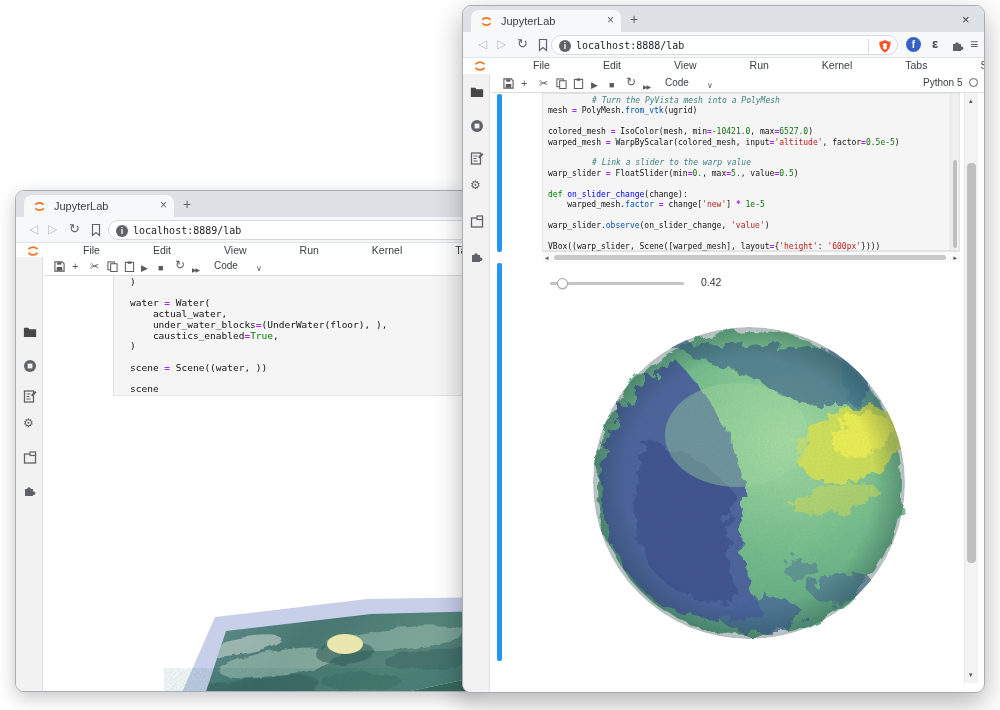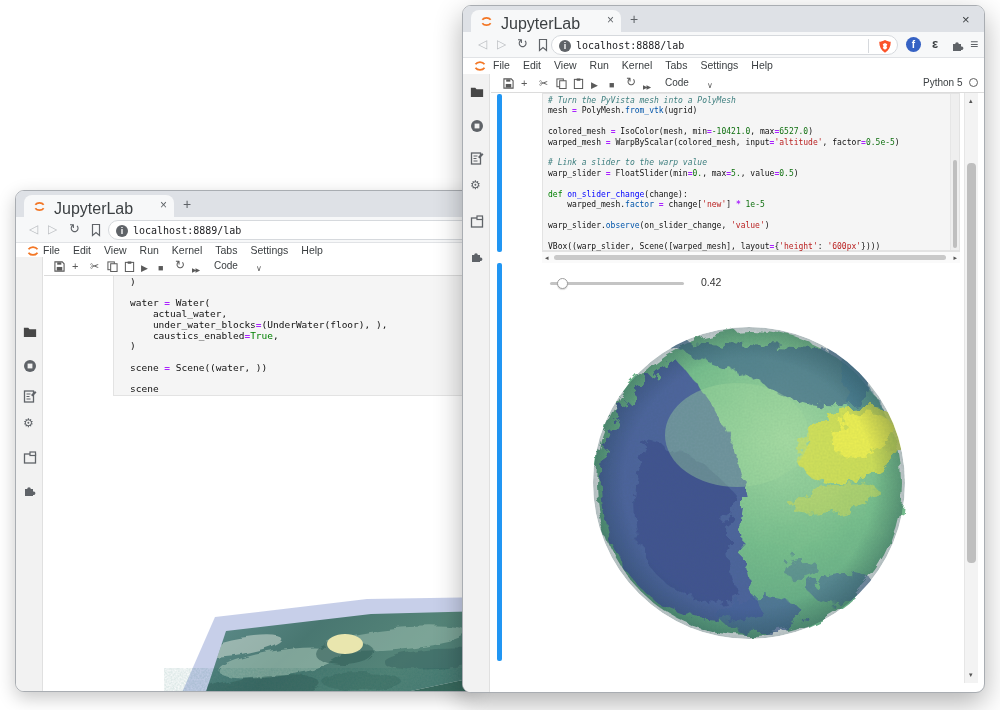--- a/index.html
+++ b/index.html
@@ -9,57 +9,57 @@
 
   
   .win { position:absolute; background:#fff; border:1px solid #a9adb2; border-radius:9px;
          overflow:hidden; }
   .win.back  { left:15px; top:190px; width:463px; height:502px; box-shadow:0 6px 18px rgba(0,0,0,.22); }
   .win.front { left:462px; top:5px; width:523px; height:688px; box-shadow:0 10px 28px rgba(0,0,0,.30); }
 
   .tabstrip { position:absolute; left:0; top:0; right:0; height:26px; background:#dee1e6; }
   .tab { position:absolute; left:8px; top:4px; width:150px; height:22px; background:#f7f8f9;
          border-radius:8px 8px 0 0; }
-  .tab-title { position:absolute; left:30px; top:5px; font-size:16px; color:#3c4043; white-space:nowrap; }
+  .tab-title { position:absolute; left:30px; top:5px; font-size:11px; color:#3c4043; white-space:nowrap; }
   .tab-close { position:absolute; right:7px; top:3px; font-size:12px; color:#5f6368; cursor:default; }
   .newtab { position:absolute; top:5px; font-size:14px; color:#5f6368; }
   .win-close { position:absolute; top:6px; font-size:13px; color:#3c4043; }
 
   .navbar { position:absolute; left:0; top:26px; right:0; height:26px; background:#f7f8f9;
             border-bottom:1px solid #e1e3e6; }
   .nav-ic { position:absolute; top:5px; font-size:12px; color:#5f6368; line-height:14px; }
   .nav-ic.dis { color:#b9bcc0; }
   .urlpill { position:absolute; top:3px; height:20px; background:#fff; border:1px solid #d6d9dd;
              border-radius:11px; }
   .url-info { position:absolute; left:7px; top:3.5px; width:12px; height:12px; border-radius:50%;
               background:#5f6368; color:#fff; font-size:9px; font-weight:bold; text-align:center; line-height:12px; }
   .url-text { position:absolute; left:24px; top:4px; font-family:"DejaVu Sans Mono", monospace;
               font-size:10px; color:#202124; white-space:nowrap; }
   .pill-sep { position:absolute; top:3px; width:1px; height:14px; background:#d6d9dd; }
 
   .menubar { position:absolute; left:0; right:0; height:16px; background:#fff; }
   .menus { position:absolute; top:1px; display:flex; gap:13px; }
-  .menus span { font-size:10.5px; color:#3c4043; }
+  .menus span { font-size:10.5px; color:#3c4043;margin-left:40px; }
 
   .nbtoolbar { position:absolute; right:0; height:19px; background:#fff; border-bottom:1px solid #dcdcdc; }
   .tb-ic { position:absolute; top:2px; font-size:11px; color:#5a5a5a; line-height:14px; }
   .tb-label { position:absolute; top:3px; font-size:10px; color:#3c4043; }
 
   .sidebar { position:absolute; width:27px; background:#f2f2f2; border-right:1px solid #e0e0e0; }
   .sb-ic { position:absolute; left:7px; width:14px; height:14px; }
 
   .content { position:absolute; background:#fff; overflow:hidden; }
 
   
   .cell { position:absolute; background:#f5f5f5; border:1px solid #e3e3e3; }
   .code { position:absolute; white-space:pre; }
   .code-front { font:8px/10.4px "DejaVu Sans Mono", monospace; }
   .code-back  { font:9.5px/10.7px "DejaVu Sans Mono", monospace; }
   .tk-p  { color:#111; }
-  .tk-c  { color:#408080; font-style:italic; }
+  .tk-c  { color:#408080; font-style:italic;margin-left:44px; }
   .tk-k  { color:#008000; font-weight:normal; }
   .tk-d  { color:#0000ff; }
   .tk-s  { color:#ba2121; }
   .tk-n  { color:#107010; }
   .tk-o  { color:#aa22ff; font-weight:bold; }
   .tk-pr { color:#0055aa; }
 
   .collapser { position:absolute; width:5px; background:#2196f3; border-radius:2px; }
 
   .vscroll { position:absolute; background:#f4f4f4; border-left:1px solid #e6e6e6; }

